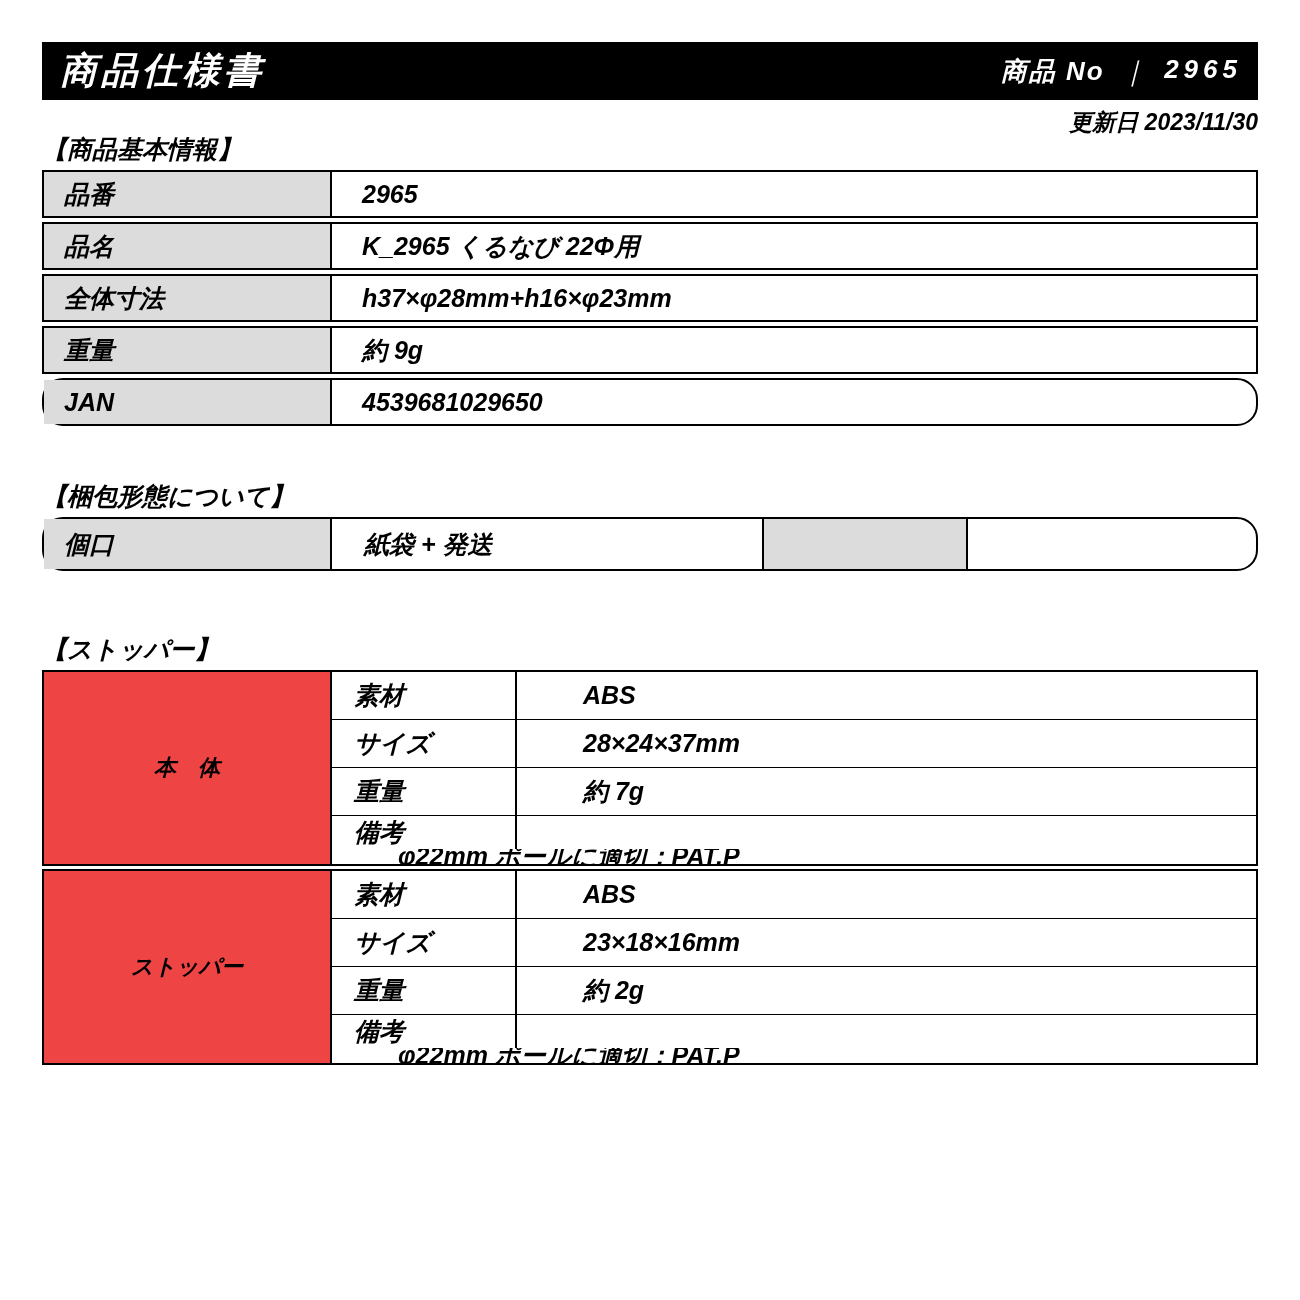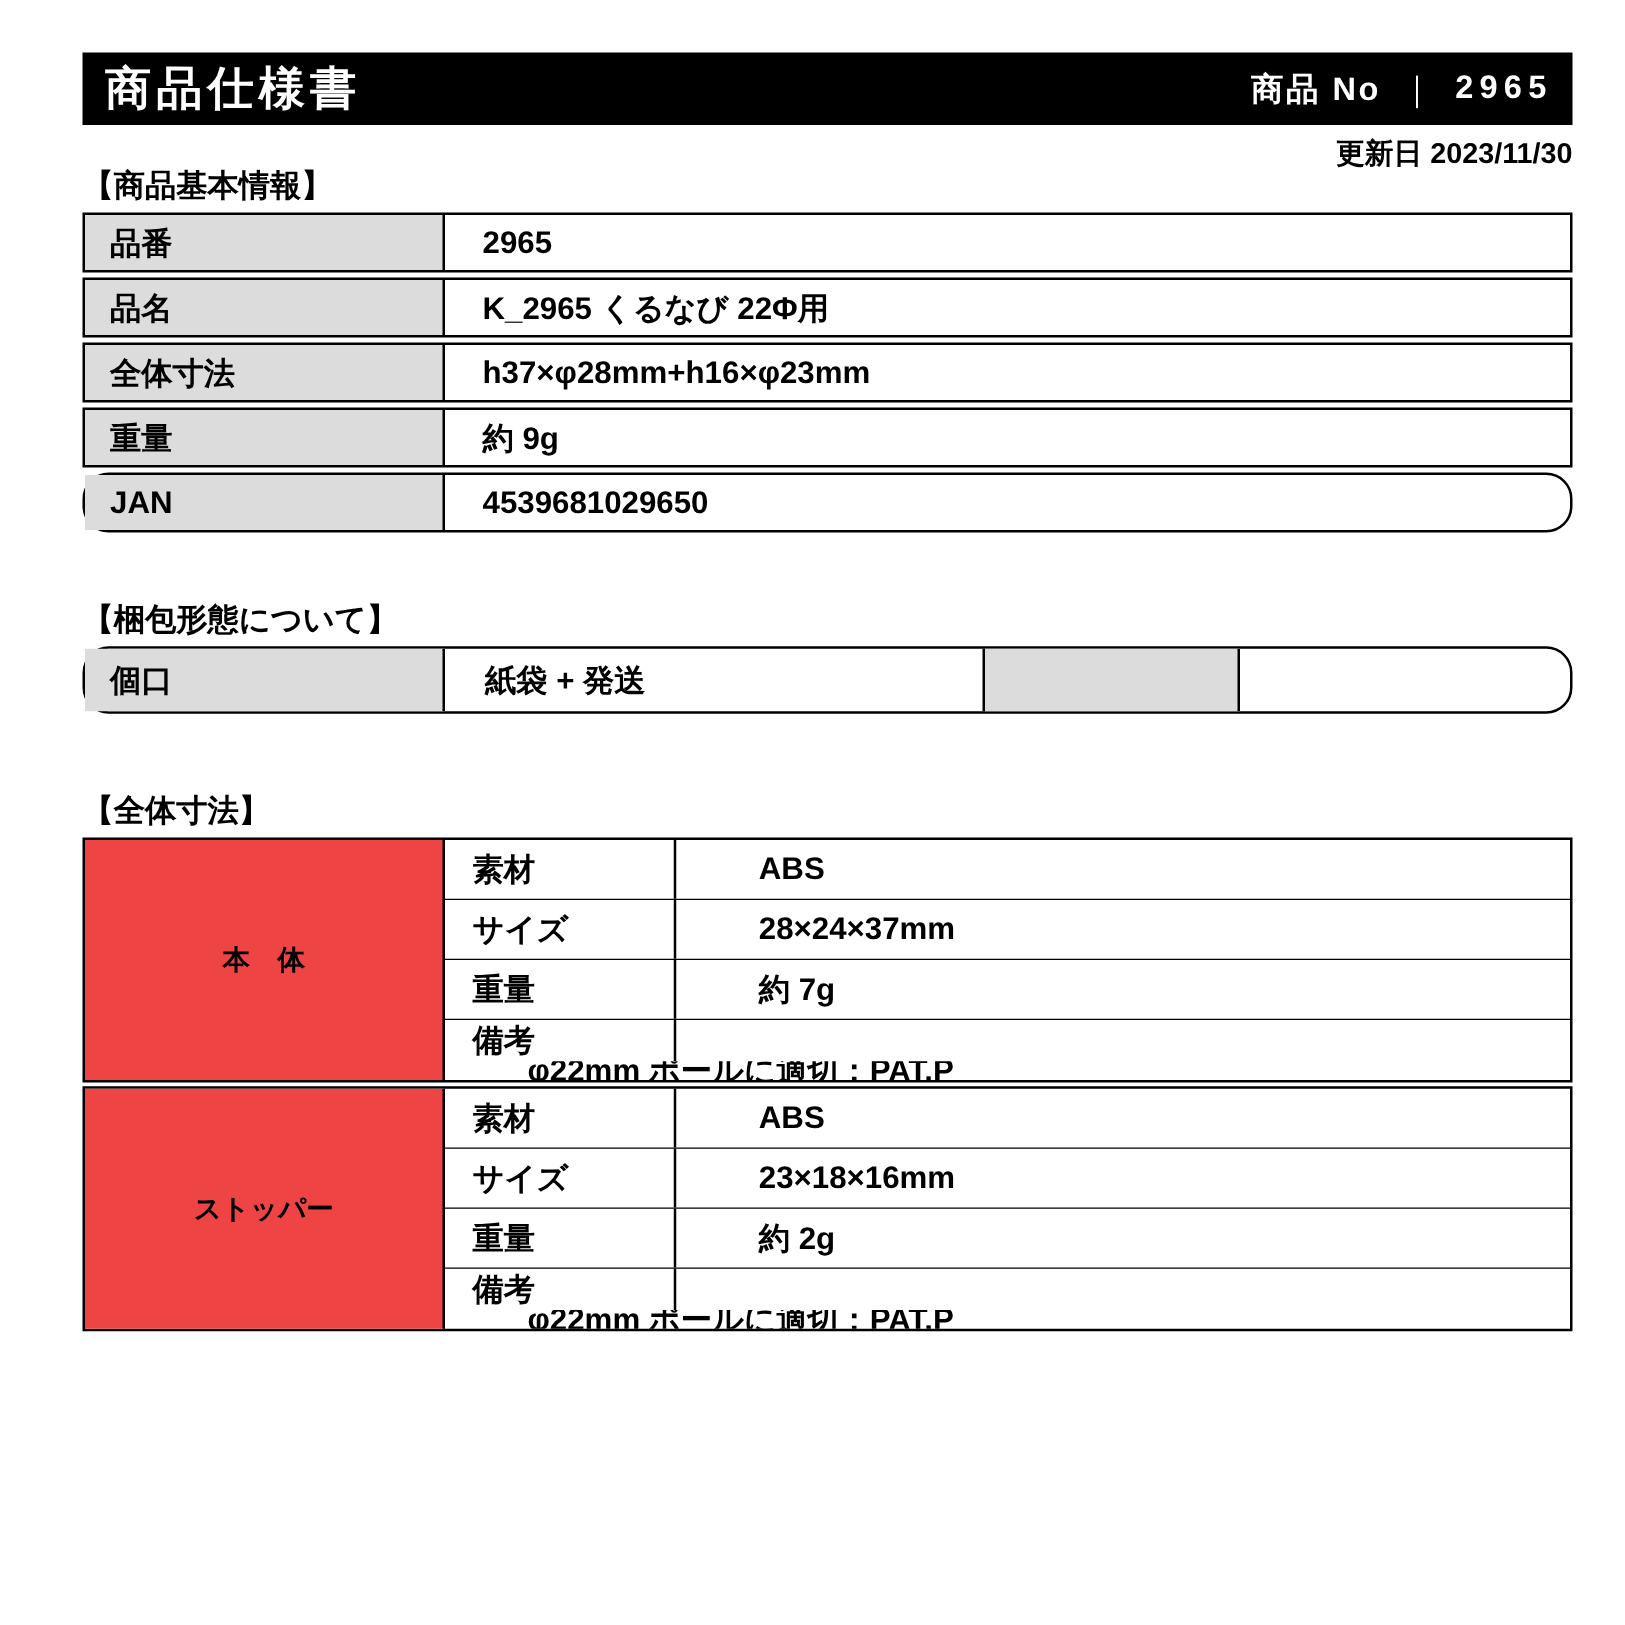--- a/index.html
+++ b/index.html
@@ -6,21 +6,22 @@
   html, body { width: 1300px; height: 1300px; }
   body {
     background: #ffffff;
     font-family: "Liberation Sans", "DejaVu Sans", sans-serif;
     color: #000000;
   }
   .page {
     position: relative;
     width: 1300px;
     height: 1300px;
-    padding: 42px 42px 0 66px;
+    padding: 42px 42px 0 42px;
+    font-style: italic;
   }
 
   
   .header-bar {
     height: 58px;
     background: #000000;
     color: #ffffff;
     display: flex;
     justify-content: space-between;
     align-items: center;
@@ -169,21 +170,21 @@
   <div class="section-heading heading-packing">【梱包形態について】</div>
   <div class="tbl">
     <div class="row-box pack-row">
       <div class="cell lbl">個口</div>
       <div class="cell pack-val">紙袋 + 発送</div>
       <div class="cell pack-gray"></div>
       <div class="cell pack-empty"></div>
     </div>
   </div>
 
-  <div class="section-heading heading-parts">【全体寸法】</div>
+  <div class="section-heading heading-parts">【ストッパー】</div>
   <div class="tbl">
 
     <div class="group-box">
       <div class="group-name">本　体</div>
       <div class="group-rows">
         <div class="part-row">
           <div class="cell part-lbl">素材</div>
           <div class="cell part-val">ABS</div>
         </div>
         <div class="part-row">

